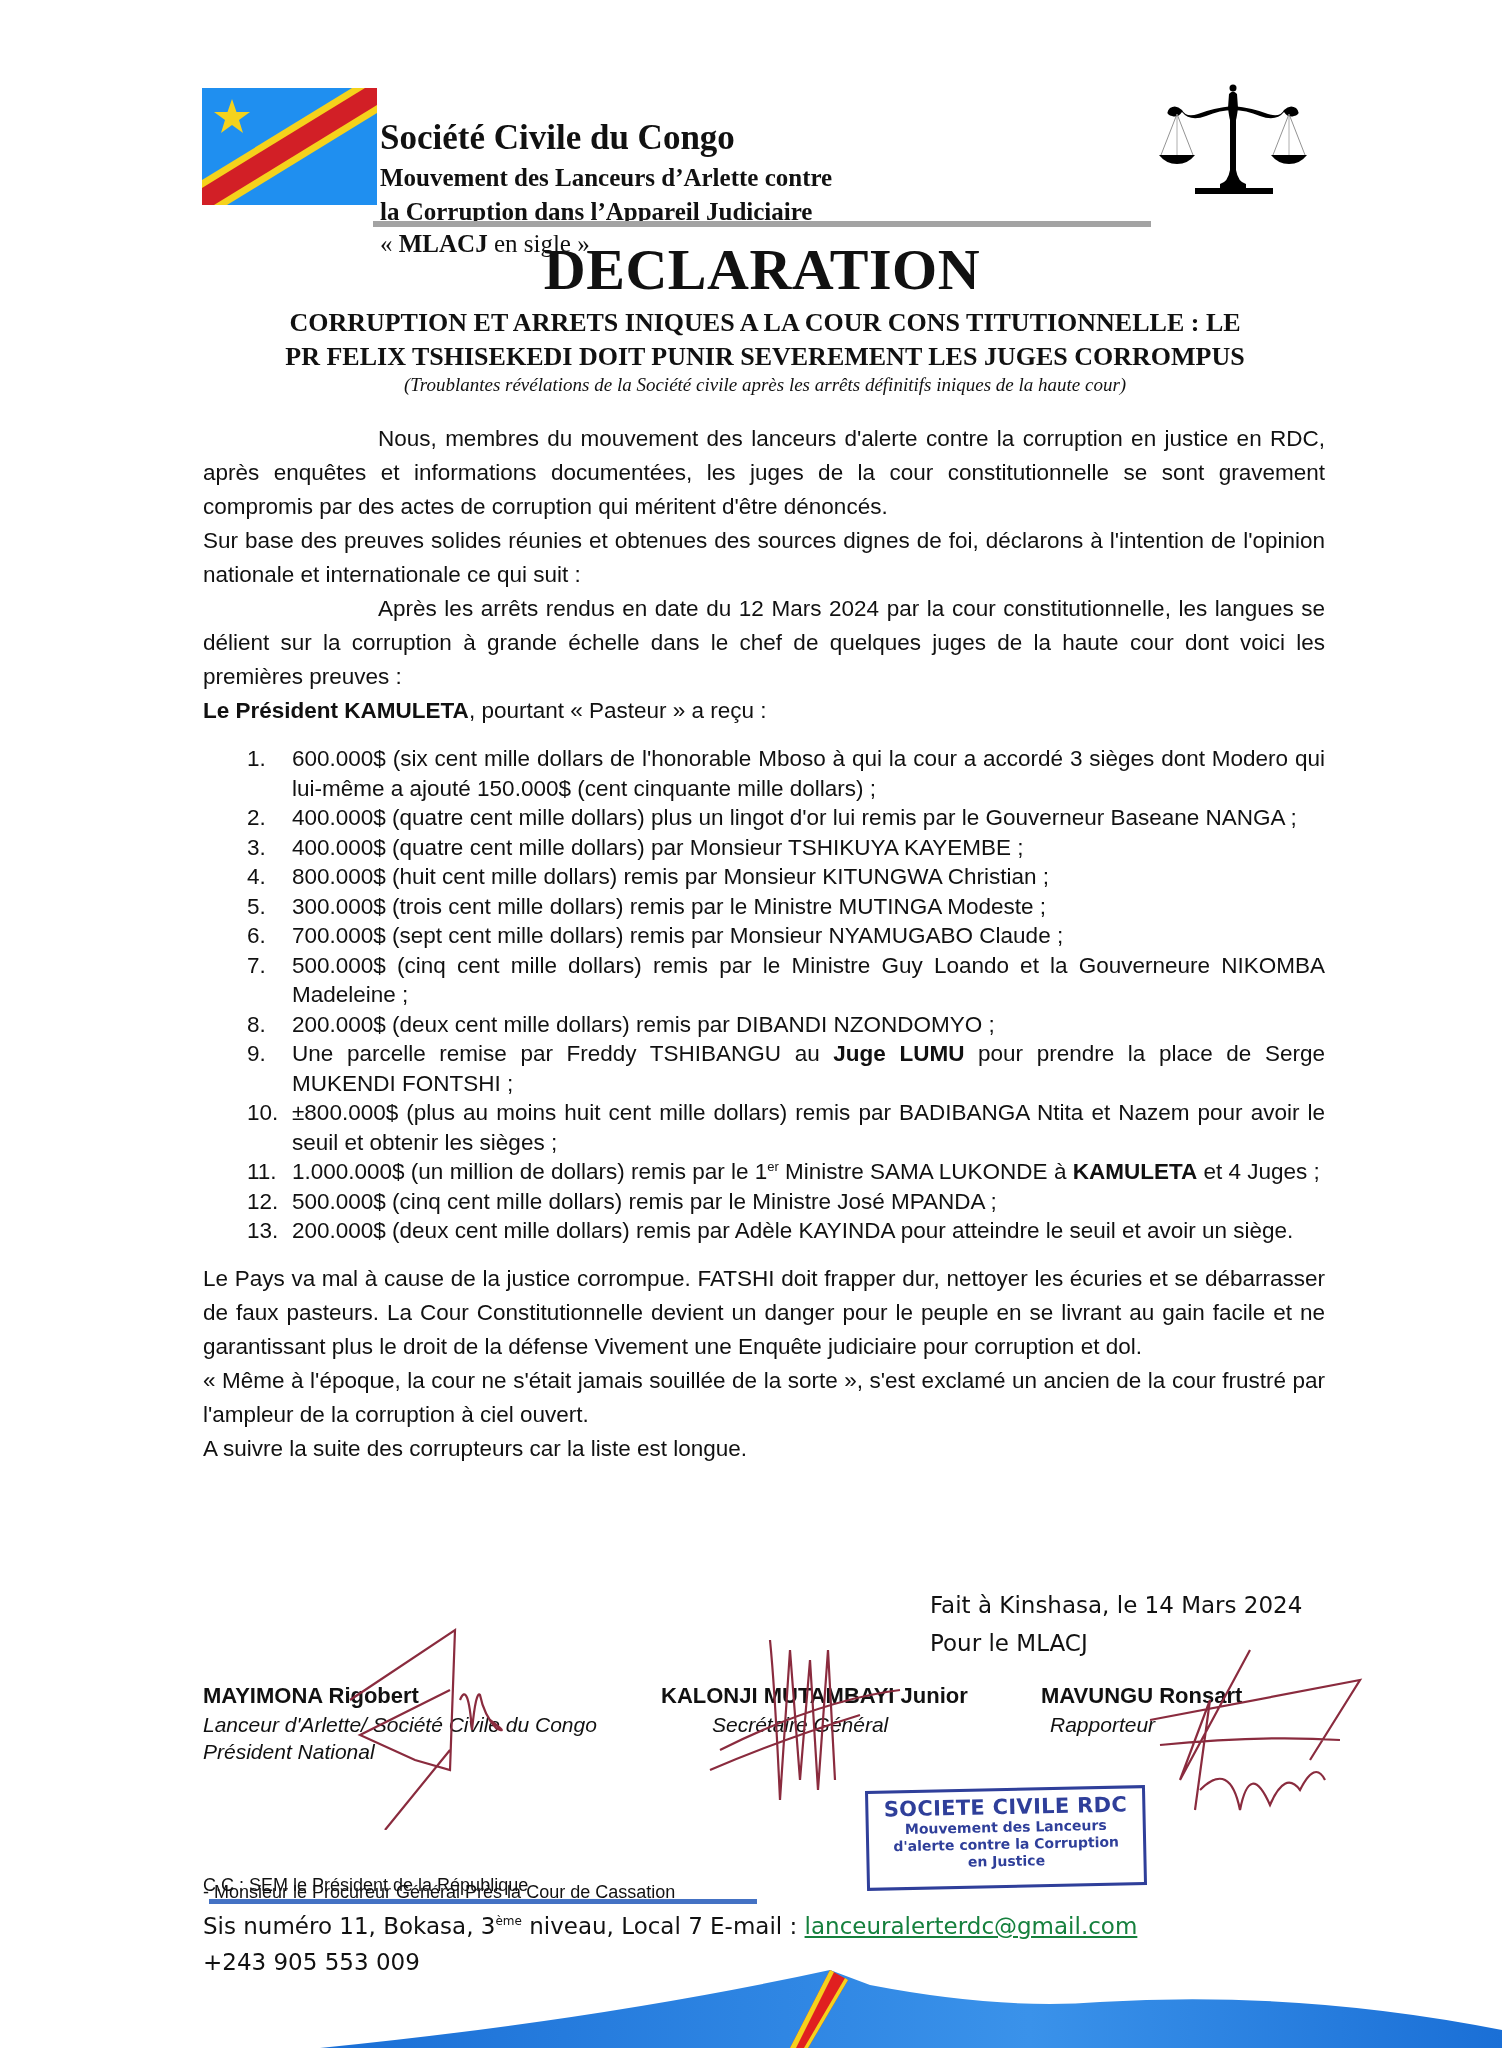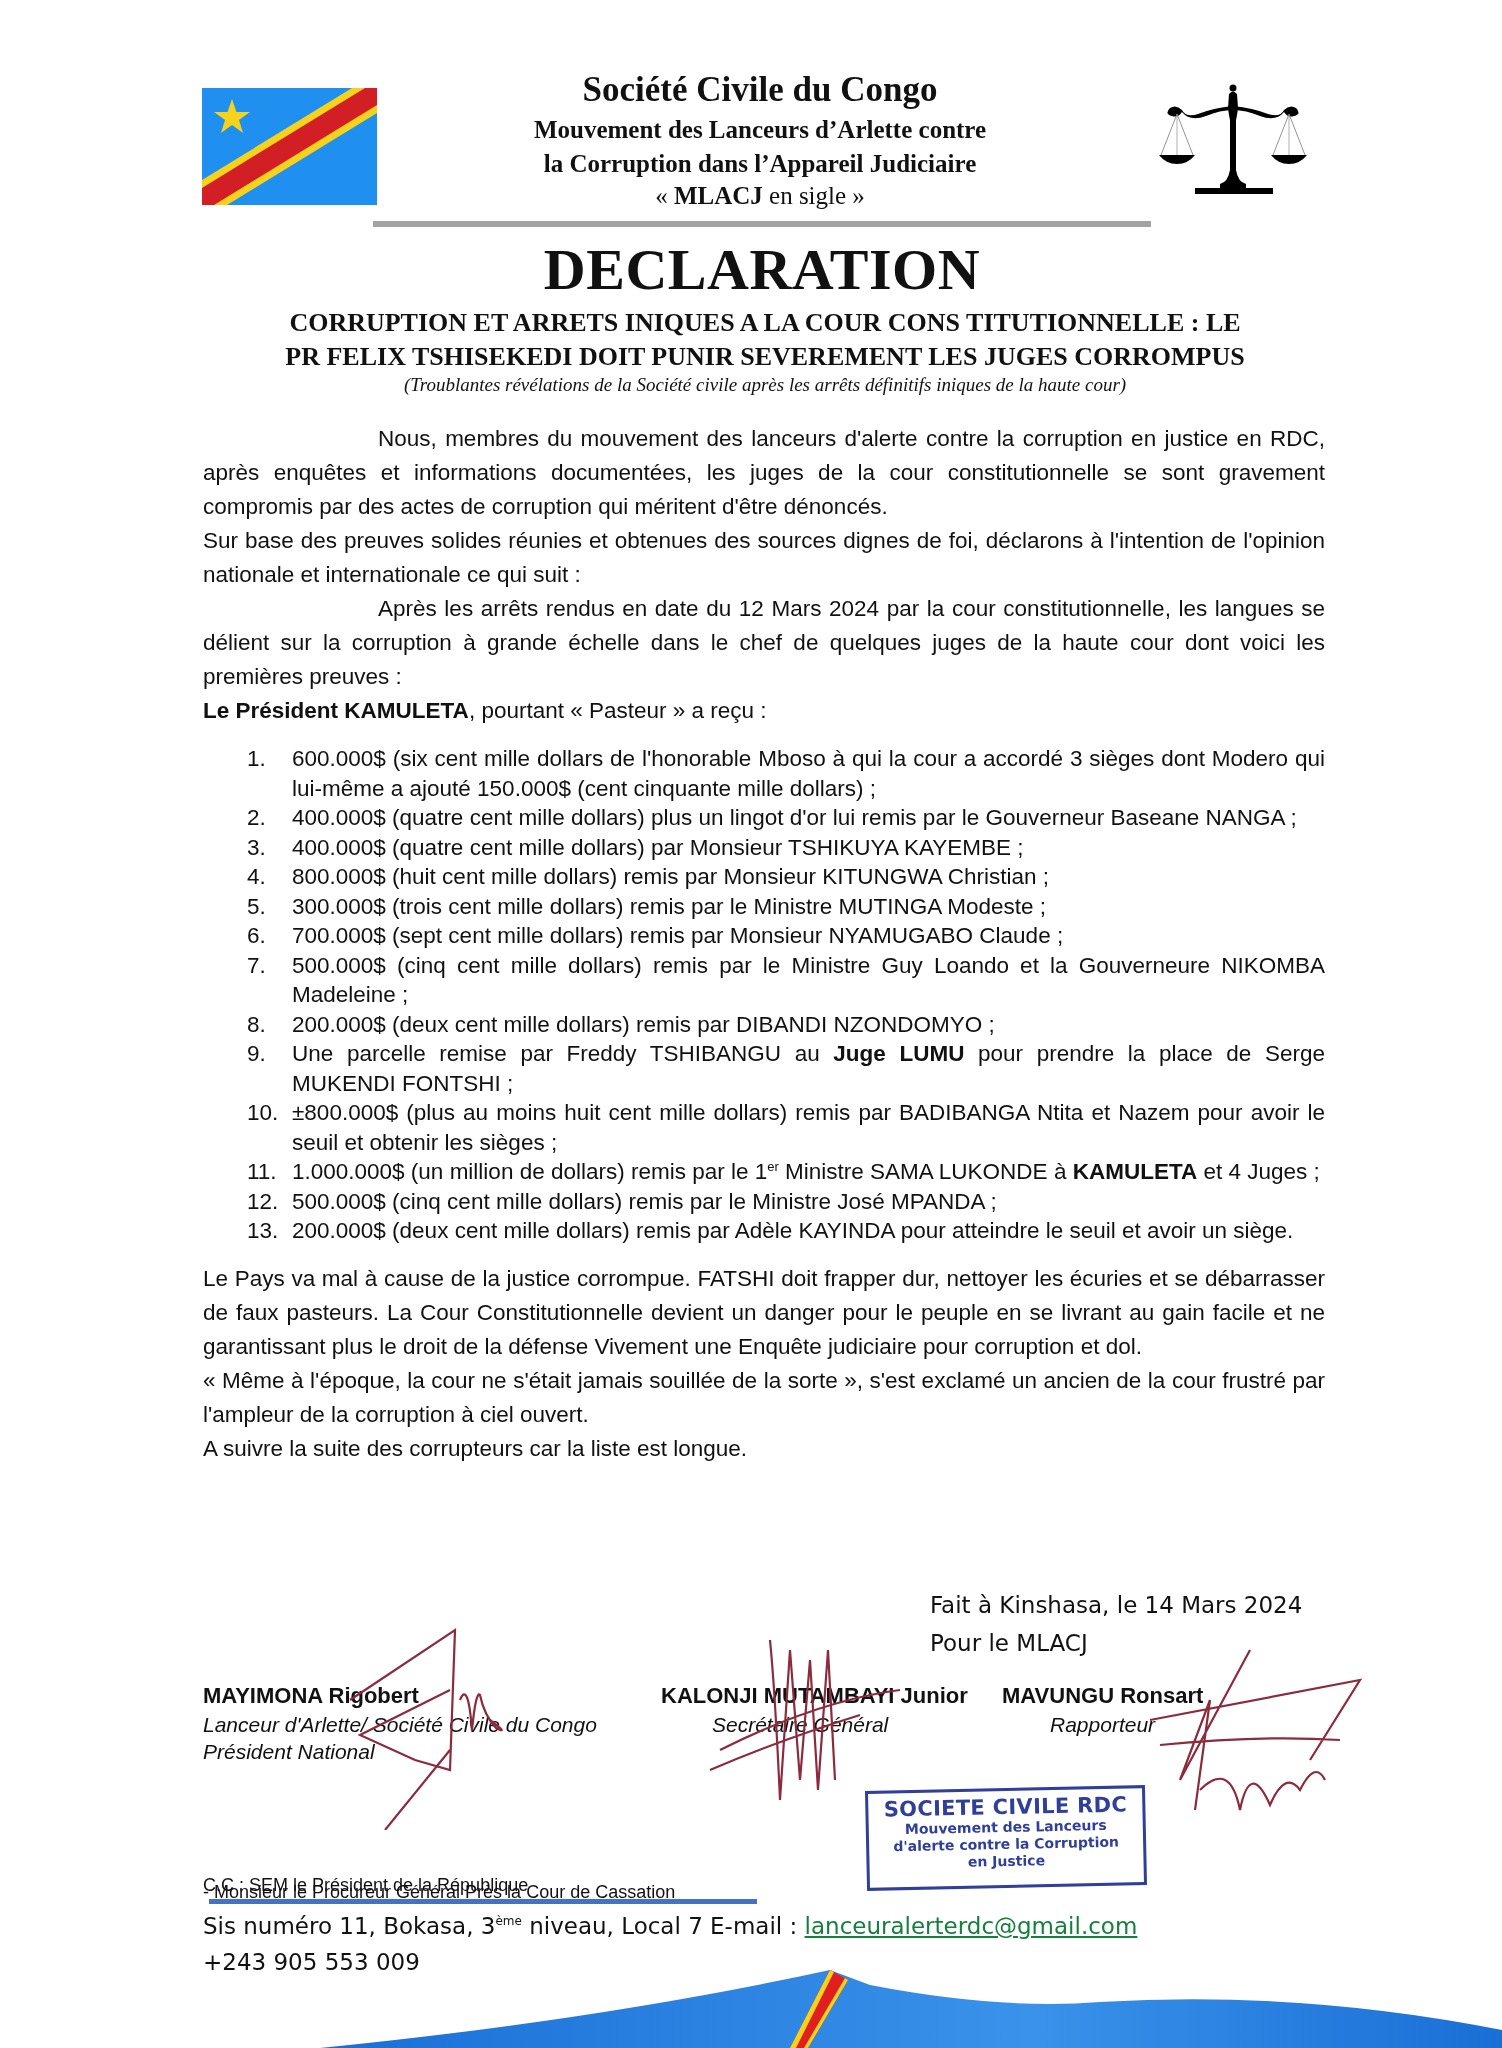--- a/index.html
+++ b/index.html
@@ -7,21 +7,21 @@
     width: 1502px; height: 2048px; position: relative; overflow: hidden;
     background: #ffffff; color: #111;
     font-family: "Liberation Sans", "DejaVu Sans", sans-serif;
   }
   .abs { position: absolute; }
   .serif { font-family: "Liberation Serif", "DejaVu Serif", serif; }
 
   
   #flag { left: 202px; top: 88px; width: 175px; height: 117px; }
   #scales { left: 1158px; top: 84px; width: 150px; height: 116px; }
-  .hdr-line { left: 380px; width: 760px; text-align: center; font-weight: bold; color: #111; }
+  .hdr-line { left: 380px; width: 760px; text-align: left; font-weight: bold; color: #111; margin-top: 48px; }
   #org-name { top: 70px; font-size: 35px; }
   #org-sub1 { top: 116px; font-size: 25px; }
   #org-sub2 { top: 150px; font-size: 25px; }
   #org-sigle { top: 182px; font-size: 25px; }
   #org-sigle .light { font-weight: normal; }
   #hdr-rule { left: 373px; top: 221px; width: 778px; height: 6px; background: #a3a3a3; }
   #doc-title { left: 373px; width: 778px; top: 236px; text-align: center; font-size: 58px; font-weight: bold; letter-spacing: 0.5px; }
 
   #headline { left: 200px; width: 1130px; top: 306px; text-align: center; font-weight: bold; font-size: 26px; line-height: 34px; }
   #subheadline { left: 200px; width: 1130px; top: 374px; text-align: center; font-style: italic; font-size: 19px; }
@@ -41,21 +41,21 @@
   #date-line { left: 930px; top: 1592px; font-size: 23px; font-family: "DejaVu Sans", sans-serif; }
   #pour-line { left: 930px; top: 1630px; font-size: 23px; font-family: "DejaVu Sans", sans-serif; }
 
   .sig-name { font-weight: bold; font-size: 22px; top: 1683px; }
   .sig-role { font-style: italic; font-size: 21px; }
   #sig1-name { left: 203px; }
   #sig1-role1 { left: 203px; top: 1713px; }
   #sig1-role2 { left: 203px; top: 1740px; }
   #sig2-name { left: 661px; }
   #sig2-role { left: 712px; top: 1713px; }
-  #sig3-name { left: 1002px; text-align: right; }
+  #sig3-name { left: 1041px; text-align: right; }
   #sig3-role { left: 1050px; top: 1713px; }
 
   .scribble { pointer-events: none; }
 
   #stamp {
     left: 866px; top: 1788px; width: 280px; height: 100px;
     border: 3px solid #2f3f9a; color: #2f3f9a; text-align: center;
     transform: rotate(-1.2deg); box-sizing: border-box; padding-top: 4px;
     font-family: "DejaVu Sans", sans-serif; font-weight: bold;
   }

